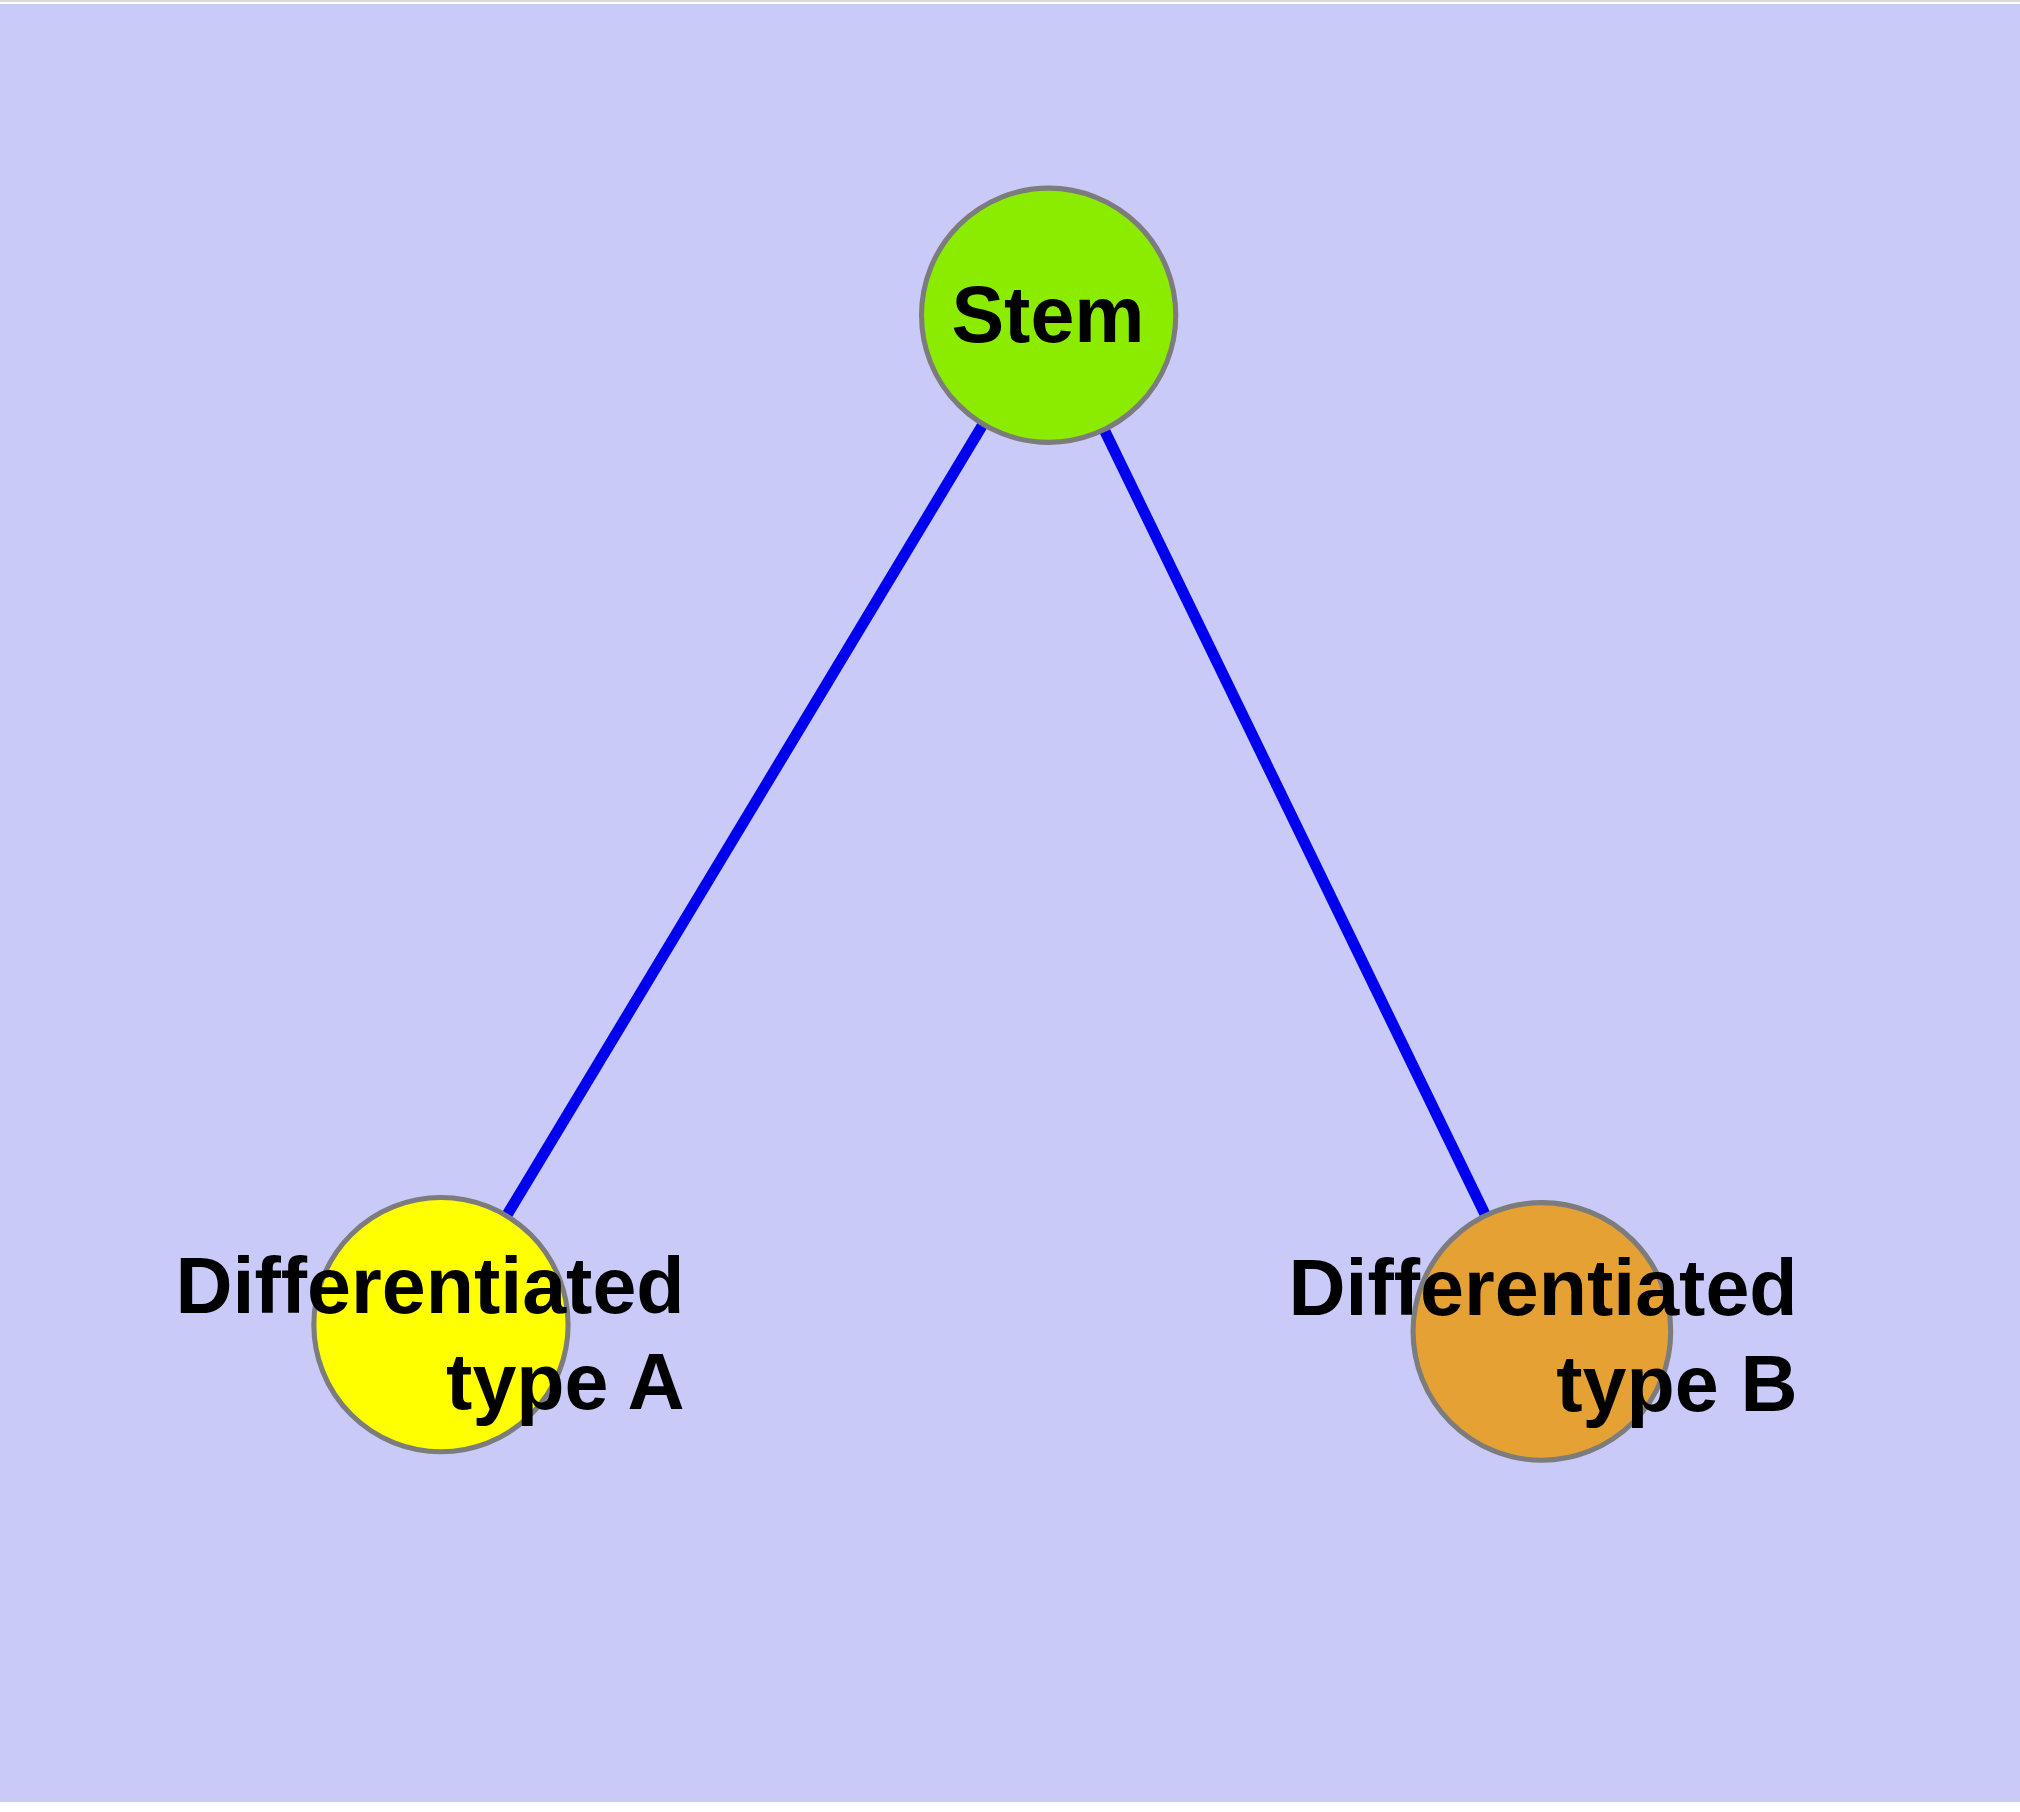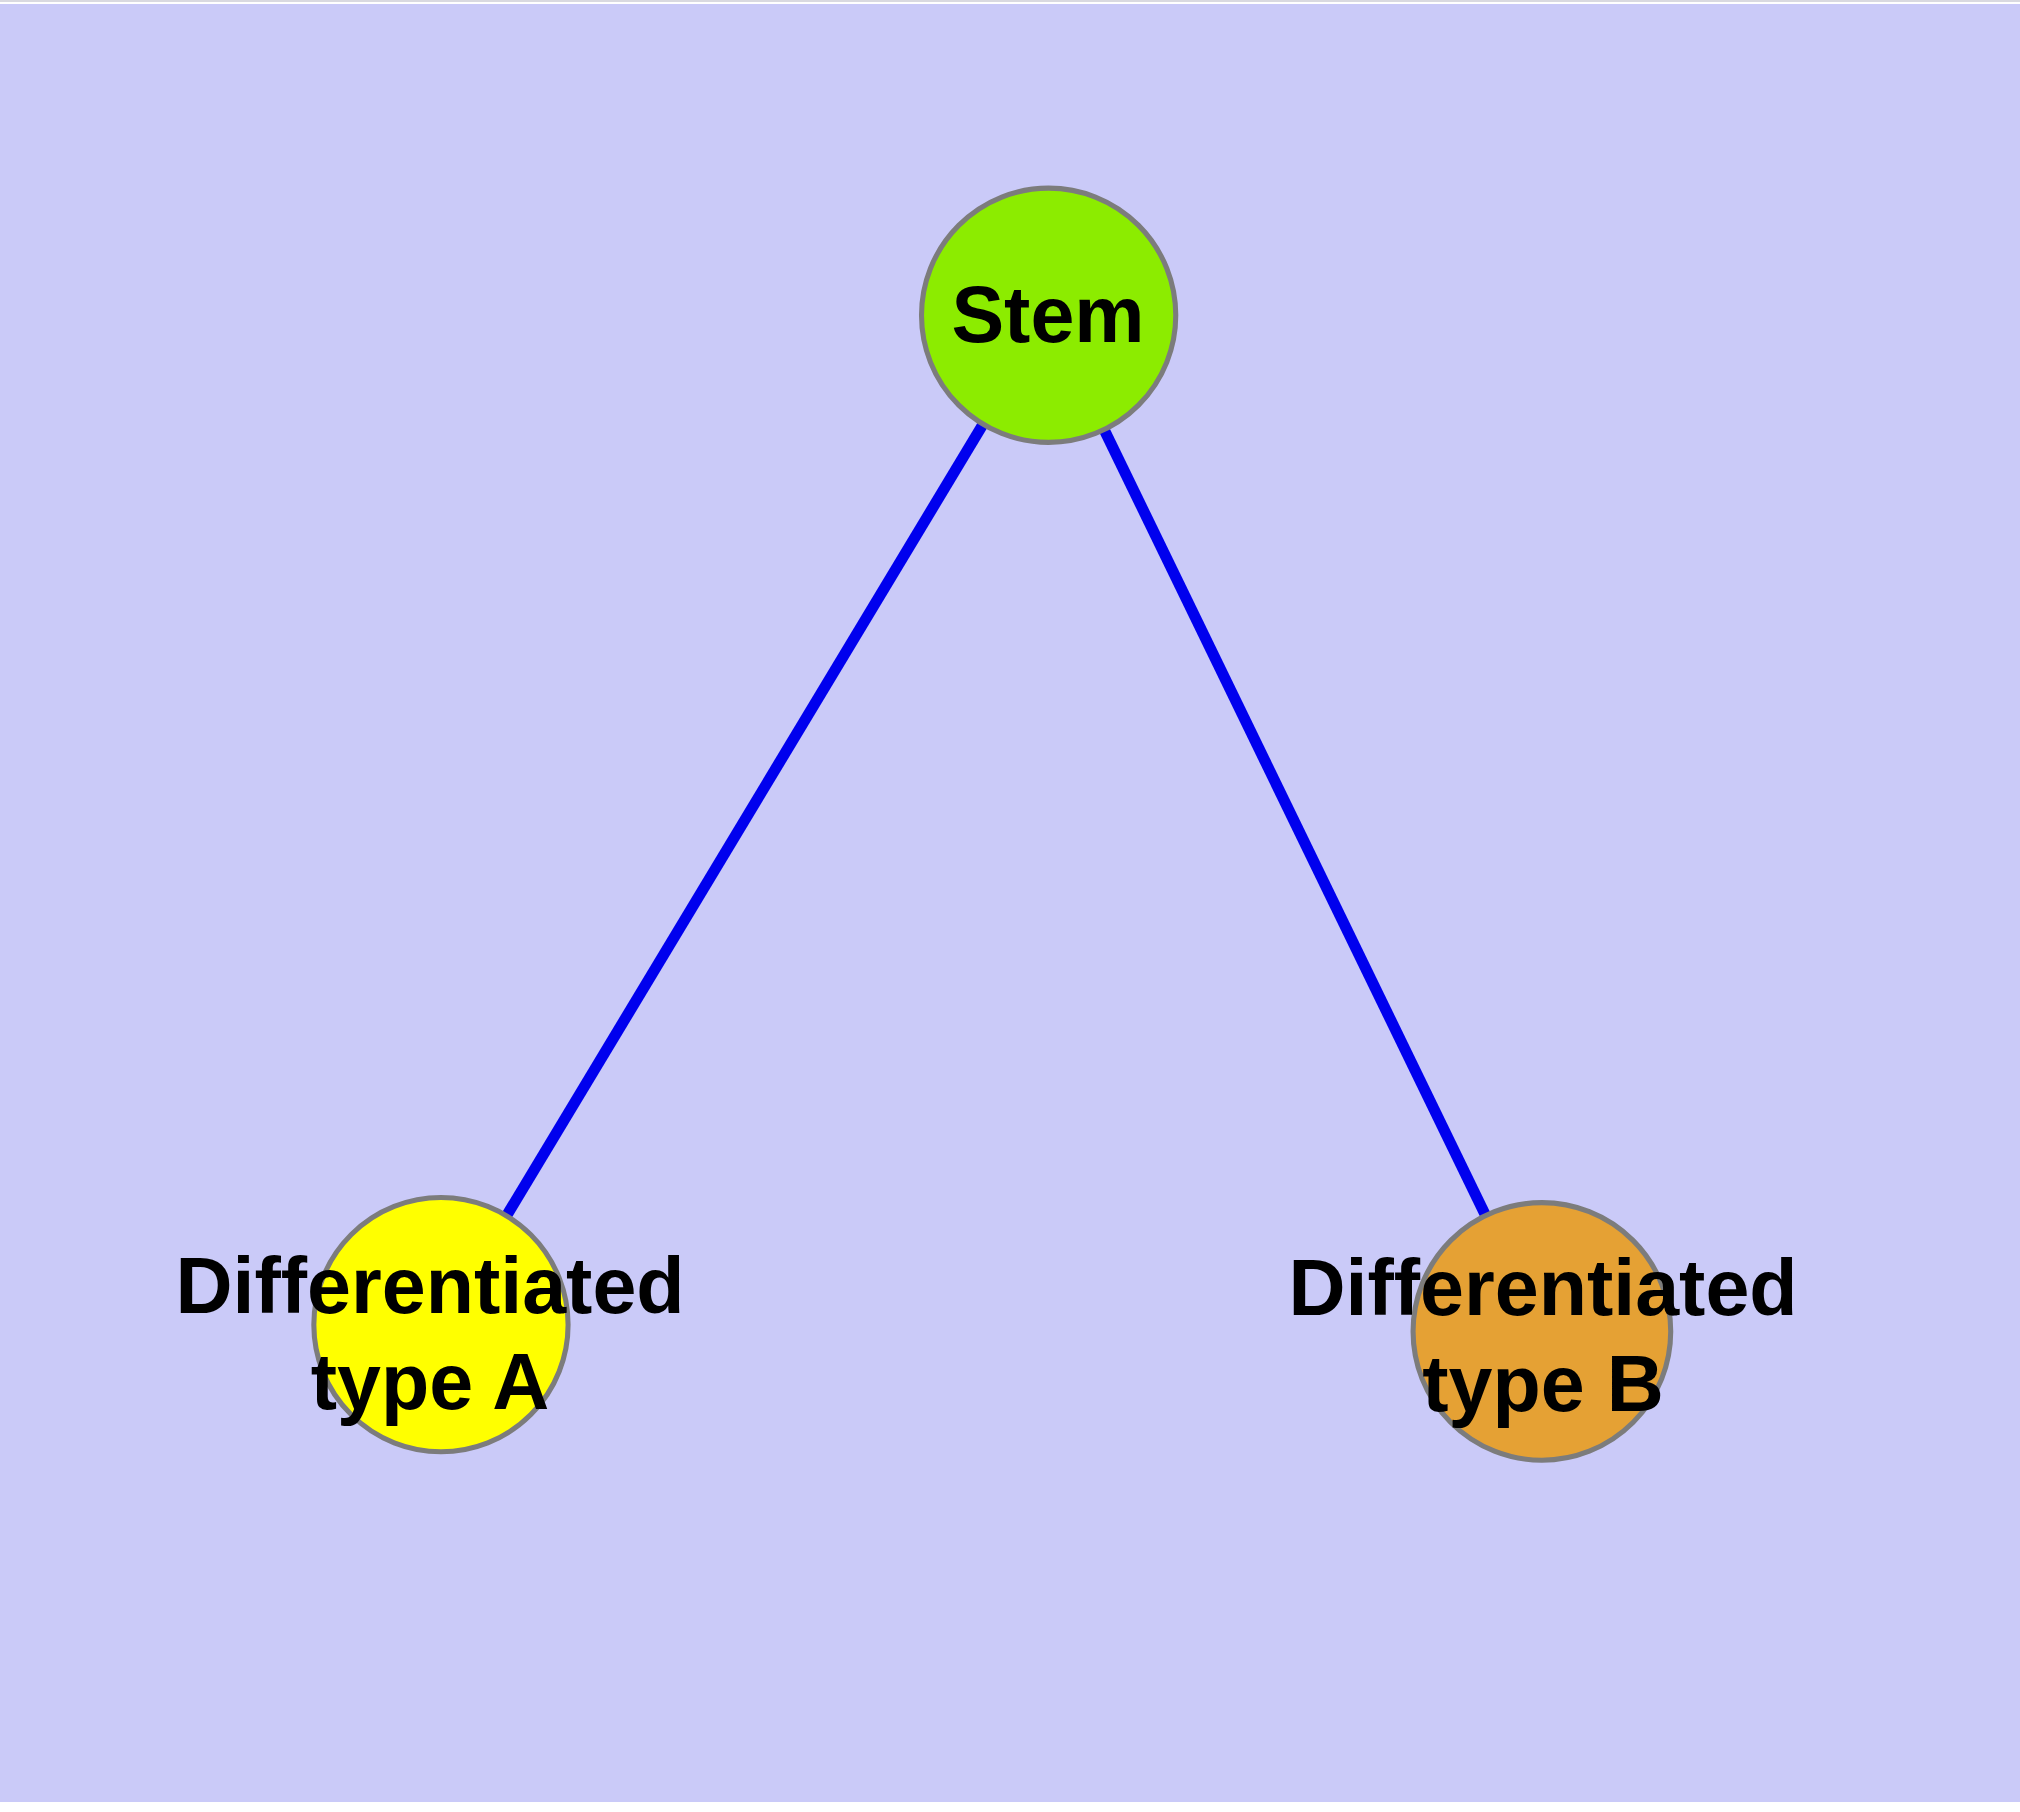--- a/index.html
+++ b/index.html
@@ -32,21 +32,21 @@
     width: 2021px;
     height: 1812px;
   }
   .node-label {
     position: absolute;
     transform: translate(-50%, -50%);
     font-weight: bold;
     font-size: 79px;
     line-height: 1.22;
     color: #000000;
-    text-align: center;
+    text-align: right;
     white-space: pre-line;
     letter-spacing: 0px;
   }
   .label-stem   { left: 1048px; top: 315px;  }
   .label-type-a { left: 430px;  top: 1334px; }
   .label-type-b { left: 1543px; top: 1336px; }
 </style>
 </head>
 <body>
 

